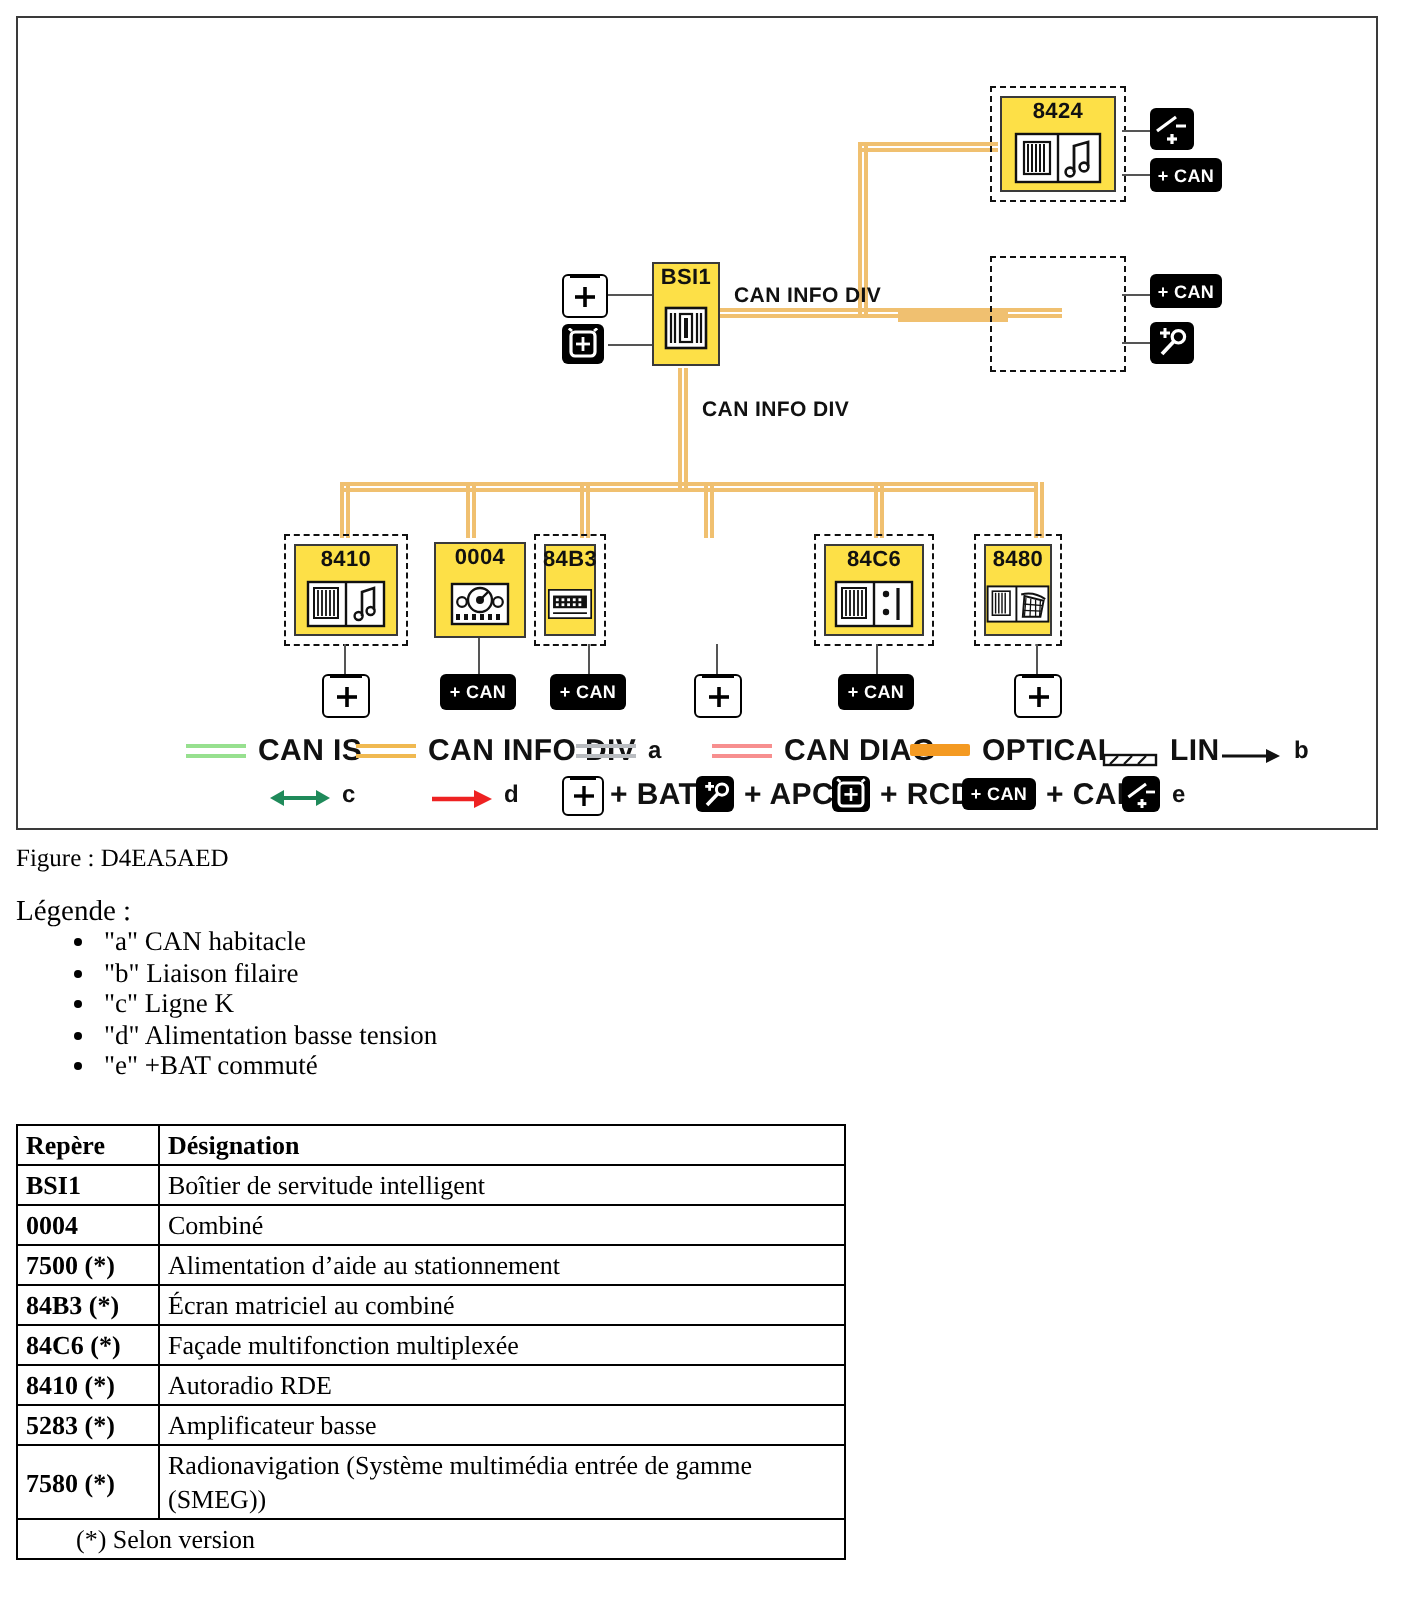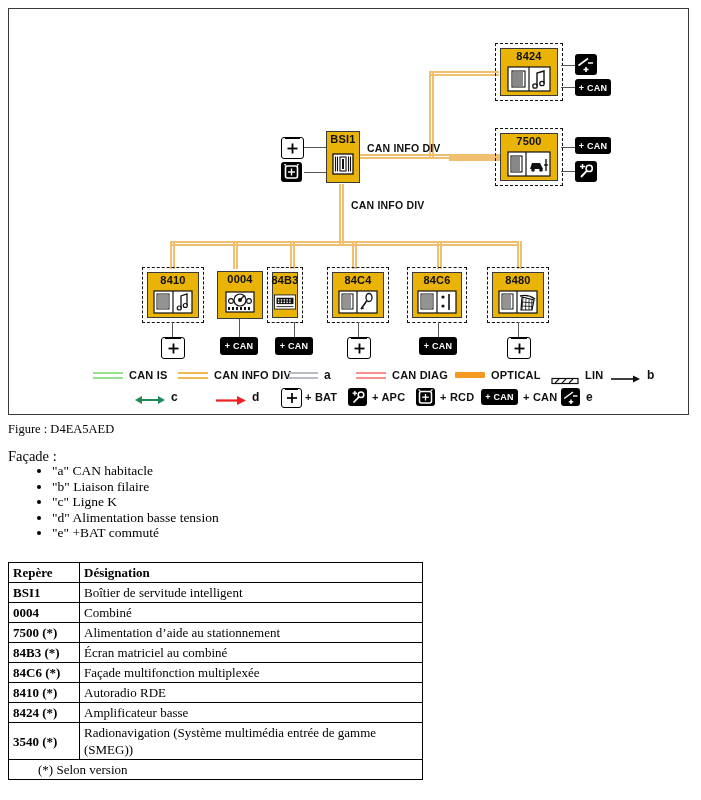--- a/index.html
+++ b/index.html
@@ -29,21 +29,21 @@
   .bwire.v{width:1.4px;}
 
   
   .mod{position:absolute;box-sizing:border-box;}
   .mod .dash{
     position:absolute;left:0;top:0;right:0;bottom:0;
     border:1.5px dashed #111;box-sizing:border-box;
   }
   .mod .inner{
     position:absolute;left:5px;top:5px;right:5px;bottom:5px;
-    border:1.3px solid #3a3a3a;background:#eab308;box-sizing:border-box;
+    border:1.3px solid #3a3a3a;background:#fde047;box-sizing:border-box;
     display:flex;flex-direction:column;align-items:center;
   }
   .mod.nodash .inner{left:0;top:0;right:0;bottom:0;}
   .mod .code{
     font-family:"Liberation Sans",sans-serif;font-size:11px;font-weight:600;
     letter-spacing:.2px;margin-top:1px;line-height:12px;color:#111;
   }
   .mod .pict{flex:1;display:flex;align-items:center;justify-content:center;width:100%;}
 
   
@@ -65,21 +65,21 @@
 
   .lbl{
     position:absolute;font-family:"Liberation Sans",sans-serif;
     font-size:10.5px;font-weight:600;color:#111;white-space:nowrap;letter-spacing:.2px;
   }
 
   
   #legend{position:absolute;left:14px;top:355px;width:650px;height:48px;}
   .lg-row{position:absolute;left:0;width:100%;height:22px;}
   .lg-item{position:absolute;display:flex;align-items:center;height:22px;}
-  .lg-text{font-family:"Liberation Sans",sans-serif;font-size:11px;font-weight:700;
+  .lg-text{font-family:"Liberation Sans",sans-serif;font-size:15px;font-weight:700;
            color:#111;white-space:nowrap;letter-spacing:.2px;}
   .lg-ital{font-family:"Liberation Sans",sans-serif;font-size:12px;font-weight:700;color:#111;}
   .dbl{width:30px;height:7px;position:relative;margin-right:6px;}
   .dbl:before,.dbl:after{content:"";position:absolute;left:0;right:0;height:2px;}
   .dbl:before{top:0;}
   .dbl:after{bottom:0;}
   .solidline{width:30px;height:6px;margin-right:6px;border-radius:1px;}
   .lin-sym{width:28px;height:8px;margin-right:6px;position:relative;}
   .arrow-r{width:30px;height:10px;margin-right:6px;position:relative;}
 
@@ -199,41 +199,20 @@
         <line x1="1.5" y1="9.5" x2="11" y2="2.5" stroke="#fff" stroke-width="1.6"></line>
         <line x1="11" y1="7" x2="16" y2="7" stroke="#fff" stroke-width="1.5"></line>
         <line x1="9" y1="11" x2="9" y2="16" stroke="#fff" stroke-width="1.6"></line>
         <line x1="6.5" y1="13.5" x2="11.5" y2="13.5" stroke="#fff" stroke-width="1.6"></line>
       </svg>
     </div>
     <div class="badge" style="left:566px;top:70px;width:36px;height:17px;">+ CAN</div>
 
     <div class="mod" style="left:486px;top:119px;width:68px;height:58px;">
       <div class="dash"></div>
-      <div class="inner">
-        <div class="code">7500</div>
-        <div class="pict">
-          <svg width="44" height="26" viewBox="0 0 44 26">
-            <rect x="1" y="1" width="42" height="24" fill="#fff" stroke="#111" stroke-width="1.2"></rect>
-            <line x1="19" y1="1" x2="19" y2="25" stroke="#111" stroke-width="1.2"></line>
-            <rect x="4" y="5" width="11" height="16" fill="#fff" stroke="#111" stroke-width="1.1"></rect>
-            <g stroke="#111" stroke-width="1">
-              <line x1="6" y1="6" x2="6" y2="20"></line>
-                <line x1="8" y1="6" x2="8" y2="20"></line>
-              <line x1="10" y1="6" x2="10" y2="20"></line>
-                <line x1="12" y1="6" x2="12" y2="20"></line>
-            </g>
-            <path d="M23 18 L25 12 L33 12 L36 18 Z" fill="#111"></path>
-            <circle cx="26" cy="19" r="1.8" fill="#111"></circle>
-            <circle cx="34" cy="19" r="1.8" fill="#111"></circle>
-            <line x1="39" y1="8" x2="39" y2="20" stroke="#111" stroke-width="1.4"></line>
-            <line x1="37" y1="14" x2="41" y2="14" stroke="#111" stroke-width="1.4"></line>
-          </svg>
-        </div>
-      </div>
     </div>
     <div class="bwire h" style="left:552px;top:138px;width:16px;"></div>
     <div class="bwire h" style="left:552px;top:162px;width:16px;"></div>
     <div class="badge" style="left:566px;top:128px;width:36px;height:17px;">+ CAN</div>
     <div class="icn-blk" style="left:566px;top:152px;width:22px;height:21px;">
       <svg width="18" height="17" viewBox="0 0 18 17">
         <circle cx="12.2" cy="5.4" r="3.1" fill="none" stroke="#fff" stroke-width="1.6"></circle>
         <line x1="10" y1="7.6" x2="4" y2="14" stroke="#fff" stroke-width="1.9"></line>
         <line x1="5.5" y1="1" x2="5.5" y2="6" stroke="#fff" stroke-width="1.5"></line>
         <line x1="3" y1="3.5" x2="8" y2="3.5" stroke="#fff" stroke-width="1.5"></line>
@@ -319,42 +298,20 @@
               <rect x="23" y="11.5" width="2" height="2"></rect>
             </g>
             <line x1="5" y1="18.5" x2="29" y2="18.5" stroke="#111" stroke-width="1.2"></line>
           </svg>
         </div>
       </div>
     </div>
     <div class="bwire v" style="left:285px;top:313px;height:17px;"></div>
     <div class="badge" style="left:266px;top:328px;width:38px;height:18px;">+ CAN</div>
 
-    <div class="mod" style="left:318px;top:258px;width:62px;height:56px;">
-      <div class="dash"></div>
-      <div class="inner">
-        <div class="code">84C4</div>
-        <div class="pict">
-          <svg width="40" height="24" viewBox="0 0 40 24">
-            <rect x="1" y="1" width="38" height="22" fill="#fff" stroke="#111" stroke-width="1.2"></rect>
-            <line x1="19" y1="1" x2="19" y2="23" stroke="#111" stroke-width="1.2"></line>
-            <rect x="4" y="4" width="11" height="15" fill="#fff" stroke="#111" stroke-width="1"></rect>
-            <g stroke="#111" stroke-width=".9">
-              <line x1="6" y1="5" x2="6" y2="18"></line>
-                <line x1="8" y1="5" x2="8" y2="18"></line>
-              <line x1="10" y1="5" x2="10" y2="18"></line>
-                <line x1="12" y1="5" x2="12" y2="18"></line>
-            </g>
-            <ellipse cx="31" cy="7.5" rx="3" ry="4" fill="none" stroke="#111" stroke-width="1.3"></ellipse>
-            <line x1="29" y1="10.5" x2="23" y2="19" stroke="#111" stroke-width="1.5"></line>
-            <line x1="23" y1="19" x2="26" y2="18" stroke="#111" stroke-width="1.2"></line>
-          </svg>
-        </div>
-      </div>
-    </div>
     <div class="bwire v" style="left:349px;top:313px;height:18px;"></div>
     <div class="batt" style="left:338px;top:328px;width:22px;height:20px;">
       <svg width="13" height="13" viewBox="0 0 13 13">
         <line x1="6.5" y1="1.5" x2="6.5" y2="11.5" stroke="#000" stroke-width="1.8"></line>
         <line x1="1.5" y1="6.5" x2="11.5" y2="6.5" stroke="#000" stroke-width="1.8"></line>
       </svg>
     </div>
 
     <div class="mod" style="left:398px;top:258px;width:60px;height:56px;">
       <div class="dash"></div>
@@ -375,21 +332,21 @@
             <circle cx="26" cy="7" r="1.6" fill="#111"></circle>
             <circle cx="26" cy="16" r="1.6" fill="#111"></circle>
             <line x1="32" y1="4" x2="32" y2="20" stroke="#111" stroke-width="1.6"></line>
           </svg>
         </div>
       </div>
     </div>
     <div class="bwire v" style="left:429px;top:313px;height:17px;"></div>
     <div class="badge" style="left:410px;top:328px;width:38px;height:18px;">+ CAN</div>
 
-    <div class="mod" style="left:478px;top:258px;width:62px;height:56px;">
+    <div class="mod" style="left:478px;top:258px;width:44px;height:56px;">
       <div class="dash"></div>
       <div class="inner">
         <div class="code">8480</div>
         <div class="pict">
           <svg width="40" height="24" viewBox="0 0 40 24">
             <rect x="1" y="1" width="38" height="22" fill="#fff" stroke="#111" stroke-width="1.2"></rect>
             <line x1="19" y1="1" x2="19" y2="23" stroke="#111" stroke-width="1.2"></line>
             <rect x="4" y="4" width="11" height="15" fill="#fff" stroke="#111" stroke-width="1"></rect>
             <g stroke="#111" stroke-width=".9">
               <line x1="6" y1="5" x2="6" y2="18"></line>
@@ -552,21 +509,21 @@
           <span class="lg-ital">e</span>
         </div>
       </div>
     </div>
 
   </div>
 </div>
 
 <div id="fig-caption">Figure : D4EA5AED</div>
 
-<div id="legende-title">Façade :</div>
+<div id="legende-title">Légende :</div>
 <ul id="legende-list">
   <li>"a" CAN habitacle</li>
   <li>"b" Liaison filaire</li>
   <li>"c" Ligne K</li>
   <li>"d" Alimentation basse tension</li>
   <li>"e" +BAT commuté</li>
 </ul>
 
 <table id="ref-table">
   <thead>
@@ -594,24 +551,24 @@
     </tr>
     <tr>
       <td class="k">84C6 (*)</td>
       <td>Façade multifonction multiplexée</td>
     </tr>
     <tr>
       <td class="k">8410 (*)</td>
       <td>Autoradio RDE</td>
     </tr>
     <tr>
-      <td class="k">8424 (*)</td>
+      <td class="k">5283 (*)</td>
       <td>Amplificateur basse</td>
     </tr>
     <tr>
-      <td class="k">3540 (*)</td>
+      <td class="k">7580 (*)</td>
       <td>Radionavigation (Système multimédia entrée de gamme (SMEG))</td>
     </tr>
     <tr>
       <td class="note" colspan="2">(*) Selon version</td>
     </tr>
   </tbody>
 </table>
 
 </body></html>

